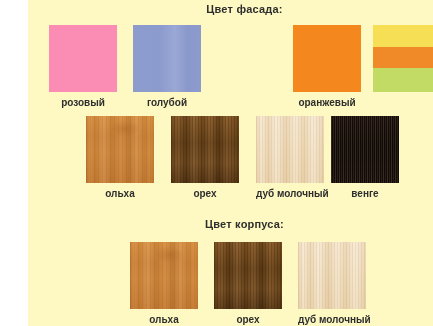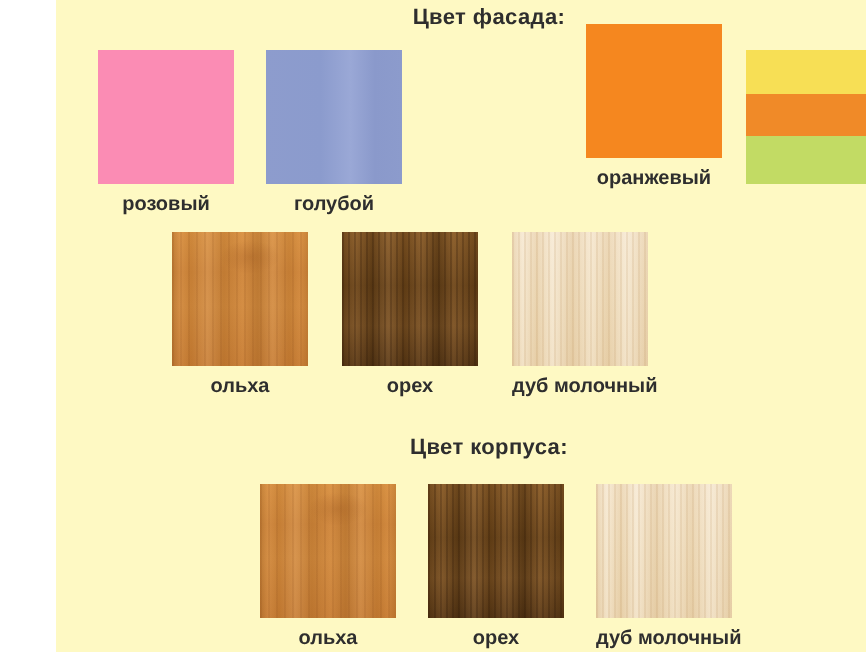--- a/index.html
+++ b/index.html
@@ -138,21 +138,21 @@
     <div class="swatch fill-pink"></div>
     <div class="swatch-label">розовый</div>
   </div>
 
   <div class="swatch-cell" style="left:105px; top:25px;">
     <div class="swatch fill-blue"></div>
     <div class="swatch-label">голубой</div>
   </div>
 
 
-  <div class="swatch-cell" style="left:265px; top:12px;">
+  <div class="swatch-cell" style="left:265px; top:25px;">
     <div class="swatch fill-orange"></div>
     <div class="swatch-label">оранжевый</div>
   </div>
 
   <div class="swatch-cell" style="left:345px; top:25px;">
     <div class="swatch fill-multi">
       <div class="band band-1"></div>
       <div class="band band-2"></div>
       <div class="band band-3"></div>
     </div>
@@ -173,20 +173,26 @@
     <div class="swatch-label">орех</div>
   </div>
 
   <div class="swatch-cell" style="left:228px; top:116px;">
     <div class="swatch wood wood-oak">
       <div class="grain"></div>
     </div>
     <div class="swatch-label wide">дуб молочный</div>
   </div>
 
+  <div class="swatch-cell" style="left:303px; top:116px;">
+    <div class="swatch wood wood-wenge">
+      <div class="grain"></div>
+    </div>
+    <div class="swatch-label">венге</div>
+  </div>
 
   <div class="section-title" id="title-body">Цвет корпуса:</div>
 
   <div class="swatch-cell" style="left:102px; top:242px;">
     <div class="swatch wood wood-alder">
       <div class="knot"></div>
       <div class="grain"></div>
     </div>
     <div class="swatch-label">ольха</div>
   </div>

